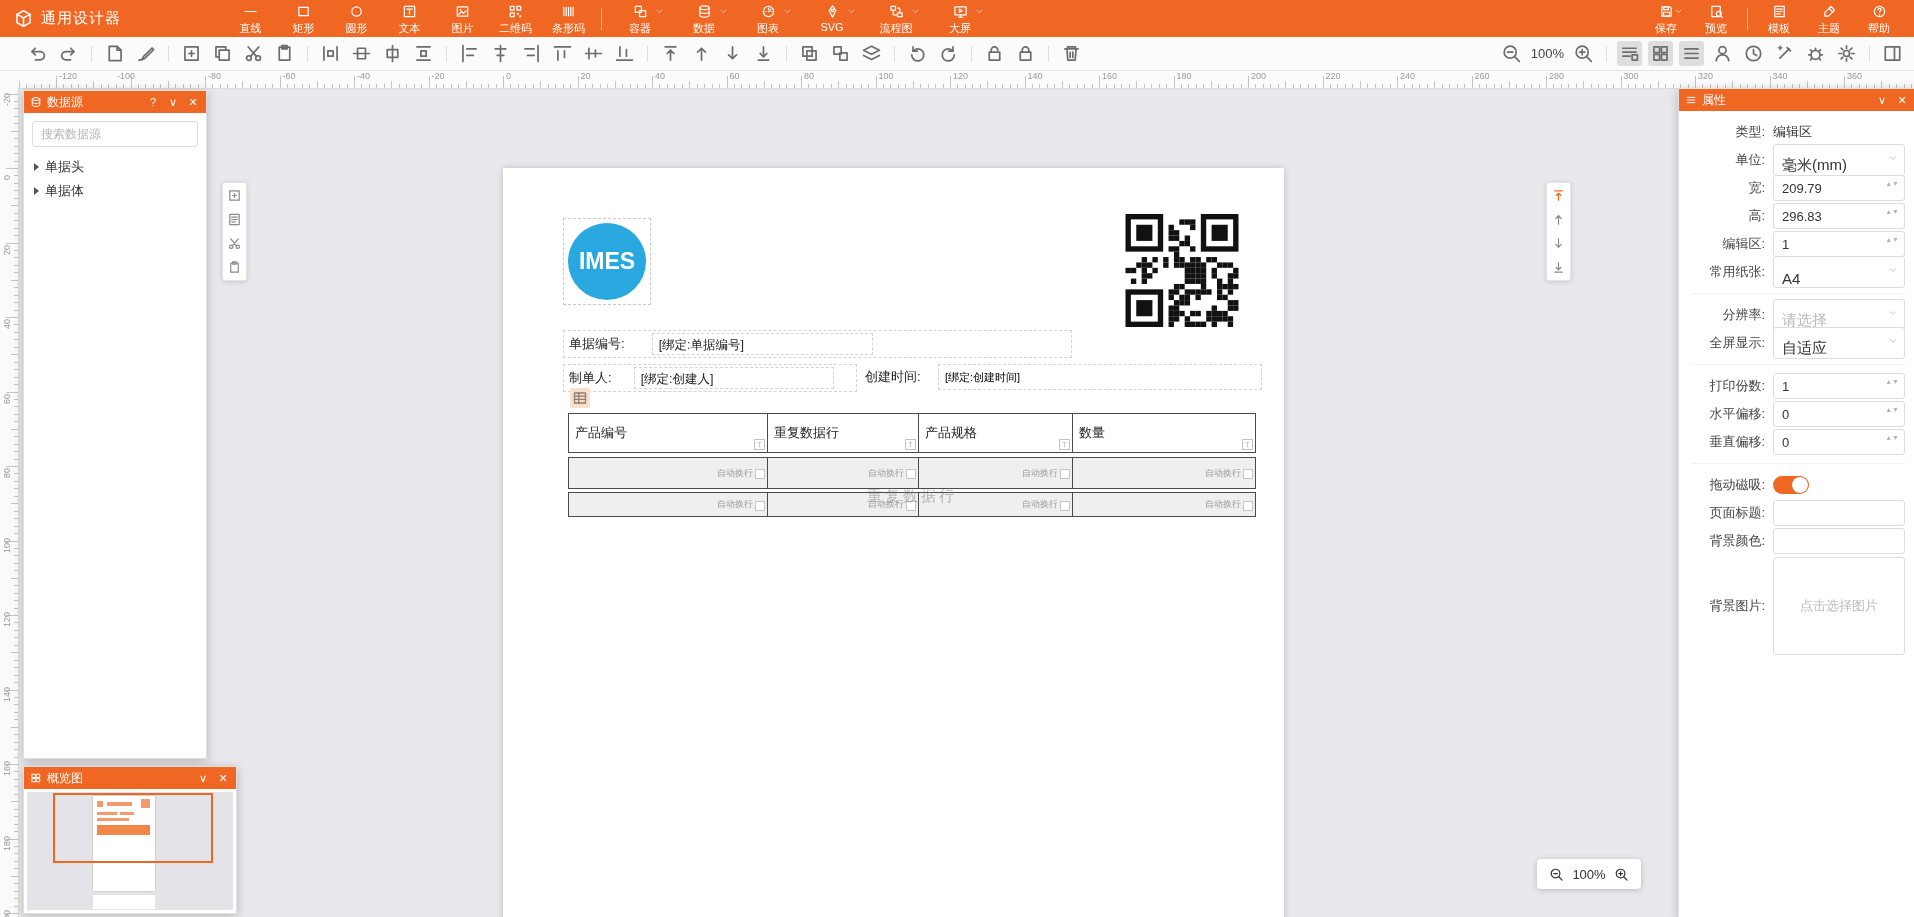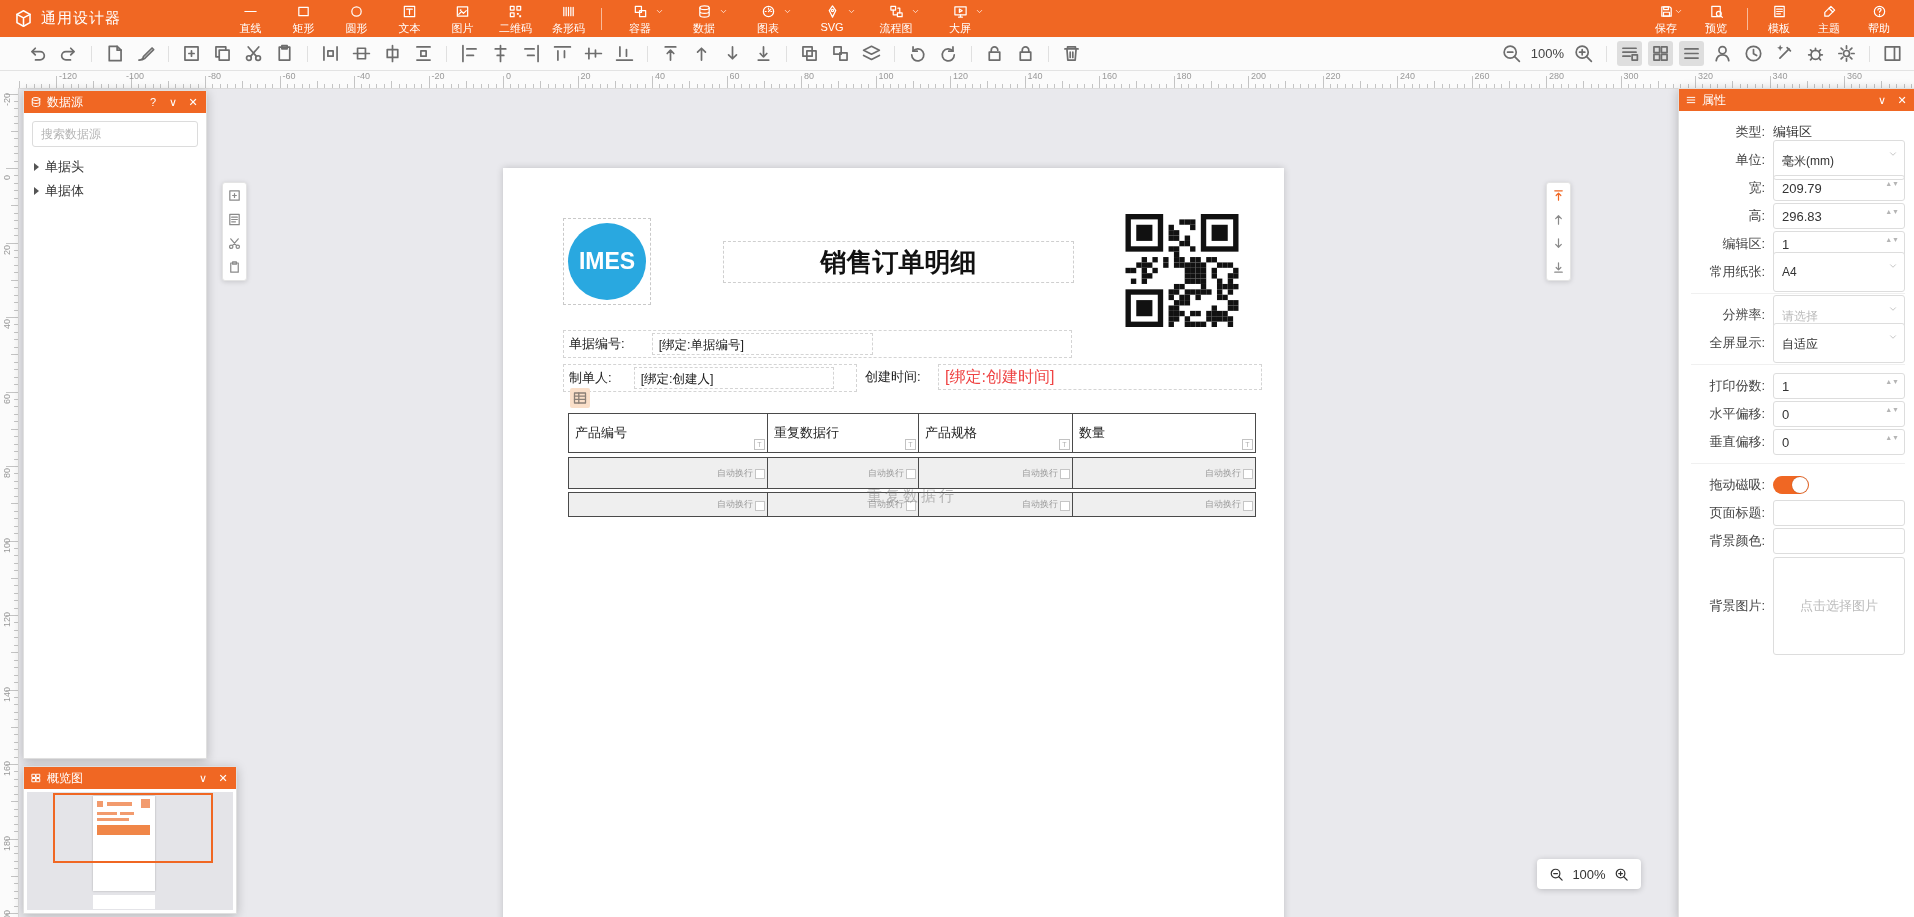--- a/index.html
+++ b/index.html
@@ -44,21 +44,21 @@
   .canvas{position:absolute;left:18px;top:88px;width:1660px;height:829px;background:#E9E9ED;overflow:hidden;z-index:5}
   .page{position:absolute;left:485px;top:80px;width:781px;height:1100px;background:#fff;box-shadow:0 0 7px rgba(0,0,0,.18)}
   .logo-wrap{position:absolute;left:60px;top:50px;width:86px;height:85px;border:1px dashed #c9c9c9;display:flex;align-items:center;justify-content:center;cursor:move}
   .logo{width:78px;height:77px;border-radius:50%;background:#29A8E0;color:#fff;display:flex;align-items:center;justify-content:center;font-weight:bold;font-size:23px;letter-spacing:0}
   .doc-title{position:absolute;left:220px;top:73px;width:349px;height:40px;border:1px dashed #cfcfcf;text-align:center;line-height:40px;font-size:26px;font-weight:bold;color:#111;cursor:move}
   .qr{position:absolute;left:621px;top:46px;width:116px;height:113px;cursor:move}
   .frow{position:absolute;height:26px;border:1px dashed #d4d4d4;display:flex;align-items:center;font-size:13px;color:#222;cursor:move}
   .flabel{padding-left:5px;flex:none}
   .fvalue{border:1px dashed #d4d4d4;height:22px;line-height:22px;padding-left:6px;font-size:12.5px;color:#222;box-sizing:border-box}
   .flabel2{position:absolute;font-size:13px;color:#222;height:26px;line-height:26px}
-  .fvalue2{position:absolute;border:1px dashed #d4d4d4;height:26px;line-height:24px;padding-left:6px;font-size:16px;color:#ef4444;box-sizing:border-box}
+  .fvalue2{position:absolute;border:1px dashed #d4d4d4;height:26px;line-height:24px;padding-left:6px;font-size:11px;color:#000000;box-sizing:border-box}
   .tbl-icon{position:absolute;left:67px;top:220px;width:20px;height:20px;background:#FADFC9;border-radius:2px;color:#8a7f76;padding:2px;box-sizing:border-box;cursor:pointer}
   .dtable{position:absolute;left:65px;top:245px;width:688px;cursor:move}
   .trow{display:flex;border:1px solid #4a4a4a;background:#fff;box-sizing:border-box}
   .trow+.trow{margin-top:-1px}
   .tcell{position:relative;border-right:1px solid #4a4a4a;box-sizing:border-box;display:flex;align-items:center;overflow:hidden}
   .tcell:last-child{border-right:none}
   .c1{width:199px}.c2{width:151px}.c3{width:154px}.c4{flex:1}
   .thead{height:40px}
   .thead .tcell{font-size:13px;color:#222;padding-left:6px}
   .tmark{position:absolute;right:2px;bottom:2px;width:9px;height:9px;border:1px solid #c2c2c2;color:#b0b0b0;font-size:7px;line-height:9px;text-align:center;background:#fff}
@@ -97,21 +97,21 @@
   .ovpage{position:absolute;left:66px;top:4px;width:62px;height:95px;background:#fff;box-shadow:0 0 2px rgba(0,0,0,.25)}
   .ovpage2{position:absolute;left:66px;top:103px;width:62px;height:14px;background:#fff}
   .ovviewport{position:absolute;left:26px;top:1px;width:160px;height:70px;border:2px solid var(--accent);box-sizing:border-box}
   .ovb{position:absolute;background:#F29B6E}
 
   .pr-panel{left:1678px;top:88px;width:236px;height:829px}
   .prbody{padding:8px 10px 0 0}
   .prow{display:flex;align-items:center;height:26px;margin-bottom:2px}
   .plabel{width:86px;flex:none;text-align:right;font-size:13px;color:#444;padding-right:8px;white-space:nowrap}
   .ptext{font-size:13px;color:#333}
-  .pselect{flex:1;position:relative;height:26px;border:1px solid #DDD;border-radius:3px;display:flex;align-items:flex-start;padding:12px 20px 0 8px;font-size:12px;color:#333;cursor:pointer;background:#fff}
+  .pselect{flex:1;position:relative;height:26px;border:1px solid #DDD;border-radius:3px;display:flex;align-items:flex-end;padding:4px 20px 0 8px;font-size:15px;color:#333;cursor:pointer;background:#fff}
   .pselect .scaret{position:absolute;right:6px;top:8px;width:10px;height:10px;color:#b9b9b9}
   .pselect.gray{color:#bbb}
   .pinput{flex:1;position:relative;height:26px;border:1px solid #DDD;border-radius:3px;box-sizing:border-box}
   .pinput input{width:100%;height:100%;border:none;outline:none;background:transparent;padding:0 18px 0 8px;font-size:13px;color:#333;box-sizing:border-box;font-family:inherit}
   .spins{position:absolute;right:5px;top:3px;display:flex;flex-direction:column;gap:1px;color:#b5b5b5;font-size:7px;line-height:9px;cursor:pointer}
   .pdivider{height:1px;background:#F0F0F0;margin:8px 0 8px 12px}
   .toggle{width:36px;height:18px;border-radius:9px;background:var(--accent);position:relative;cursor:pointer}
   .toggle .knob{position:absolute;right:1px;top:1px;width:16px;height:16px;border-radius:50%;background:#fff;box-shadow:0 0 1px rgba(0,0,0,.4)}
   .bgbox{flex:1;height:96px;border:1px solid #DDD;border-radius:3px;display:flex;align-items:center;justify-content:center;font-size:13px;color:#bbb;cursor:pointer}
   .prow.tall{height:100px;margin-bottom:6px}
@@ -709,21 +709,21 @@
     <div class="tickh" style="left: 1833.45px; height: 4px;"></div>
     <div class="tickh" style="left: 1840.9px; height: 4px;"></div>
     <div class="tickh" style="left: 1848.35px; height: 4px;"></div>
     <div class="tickh" style="left: 1855.8px; height: 4px;"></div>
     <div class="tickh" style="left: 1863.25px; height: 7px;"></div>
     <div class="tickh" style="left: 1870.7px; height: 4px;"></div>
     <div class="tickh" style="left: 1878.15px; height: 4px;"></div>
     <div class="tickh" style="left: 1885.6px; height: 4px;"></div>
     <div class="tickh" style="left: 1893.05px; height: 4px;"></div>
     <div class="rlabh" style="left: 41px;">-120</div>
-    <div class="rlabh" style="left: 108px;">-100</div>
+    <div class="rlabh" style="left: 99px;">-100</div>
     <div class="rlabh" style="left: 190px;">-80</div>
     <div class="rlabh" style="left: 264.5px;">-60</div>
     <div class="rlabh" style="left: 339px;">-40</div>
     <div class="rlabh" style="left: 413.5px;">-20</div>
     <div class="rlabh" style="left: 488px;">0</div>
     <div class="rlabh" style="left: 562.5px;">20</div>
     <div class="rlabh" style="left: 637px;">40</div>
     <div class="rlabh" style="left: 711.5px;">60</div>
     <div class="rlabh" style="left: 786px;">80</div>
     <div class="rlabh" style="left: 860.5px;">100</div>
@@ -865,21 +865,20 @@
     <div class="rlabv" style="top: 688px;">160</div>
     <div class="rlabv" style="top: 762.5px;">180</div>
     <div class="rlabv" style="top: 837px;">200</div>
   </div>
 
 <div class="canvas">
   <div class="page">
     <div class="logo-wrap">
       <div class="logo">IMES</div>
     </div>
-    <div class="doc-title">销售订单明细</div>
     <svg class="qr" id="qrSvg" viewBox="0 0 105 105">
         <rect x="50" y="5" width="5" height="5" fill="#111"></rect>
         <rect x="55" y="5" width="5" height="5" fill="#111"></rect>
         <rect x="60" y="5" width="5" height="5" fill="#111"></rect>
         <rect x="40" y="10" width="5" height="5" fill="#111"></rect>
         <rect x="60" y="10" width="5" height="5" fill="#111"></rect>
         <rect x="40" y="15" width="5" height="5" fill="#111"></rect>
         <rect x="45" y="15" width="5" height="5" fill="#111"></rect>
         <rect x="40" y="20" width="5" height="5" fill="#111"></rect>
         <rect x="45" y="20" width="5" height="5" fill="#111"></rect>

